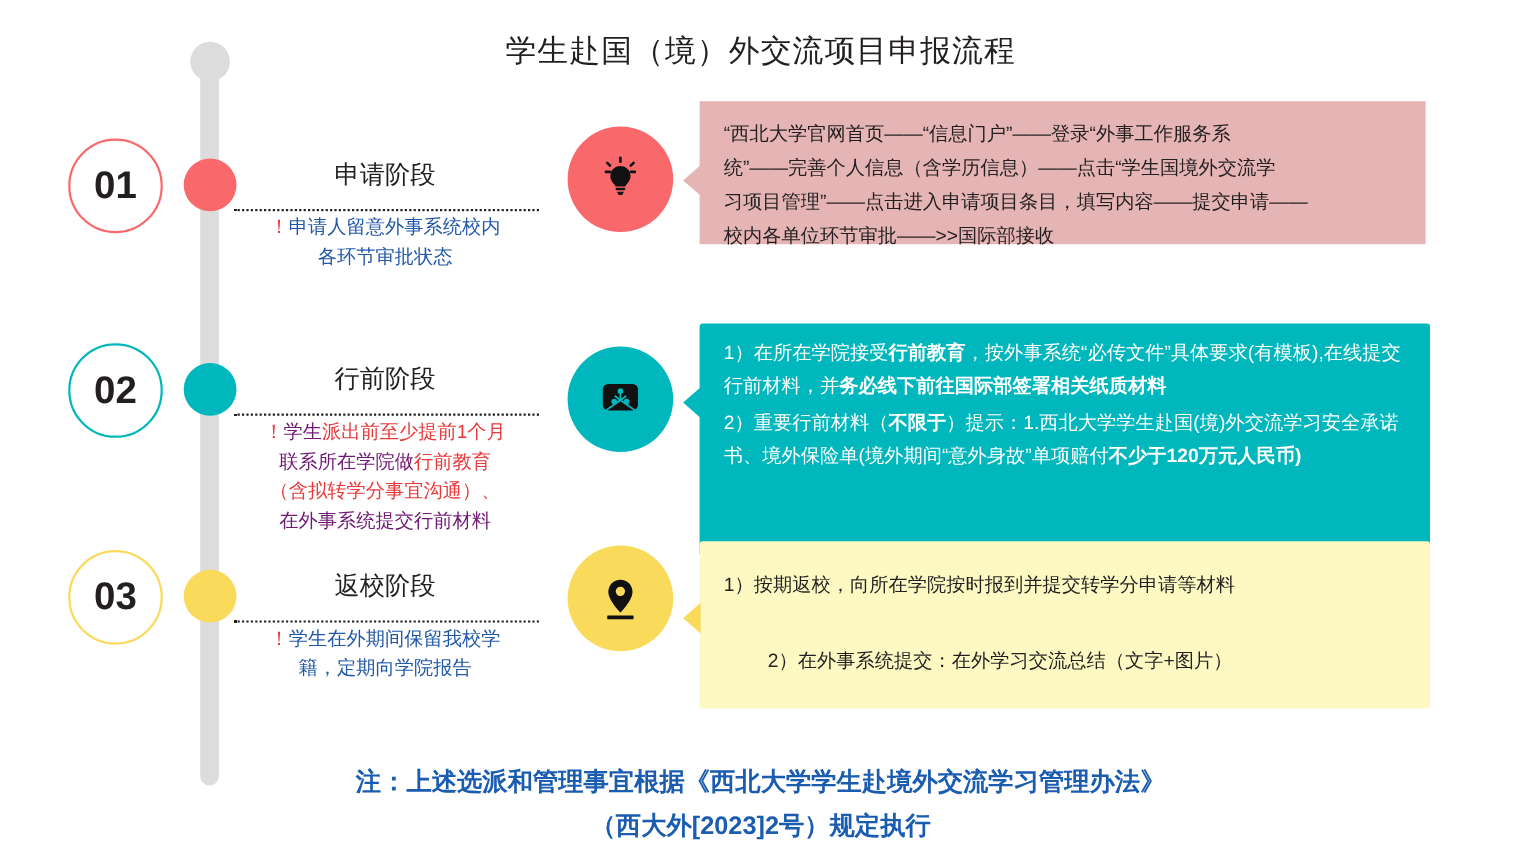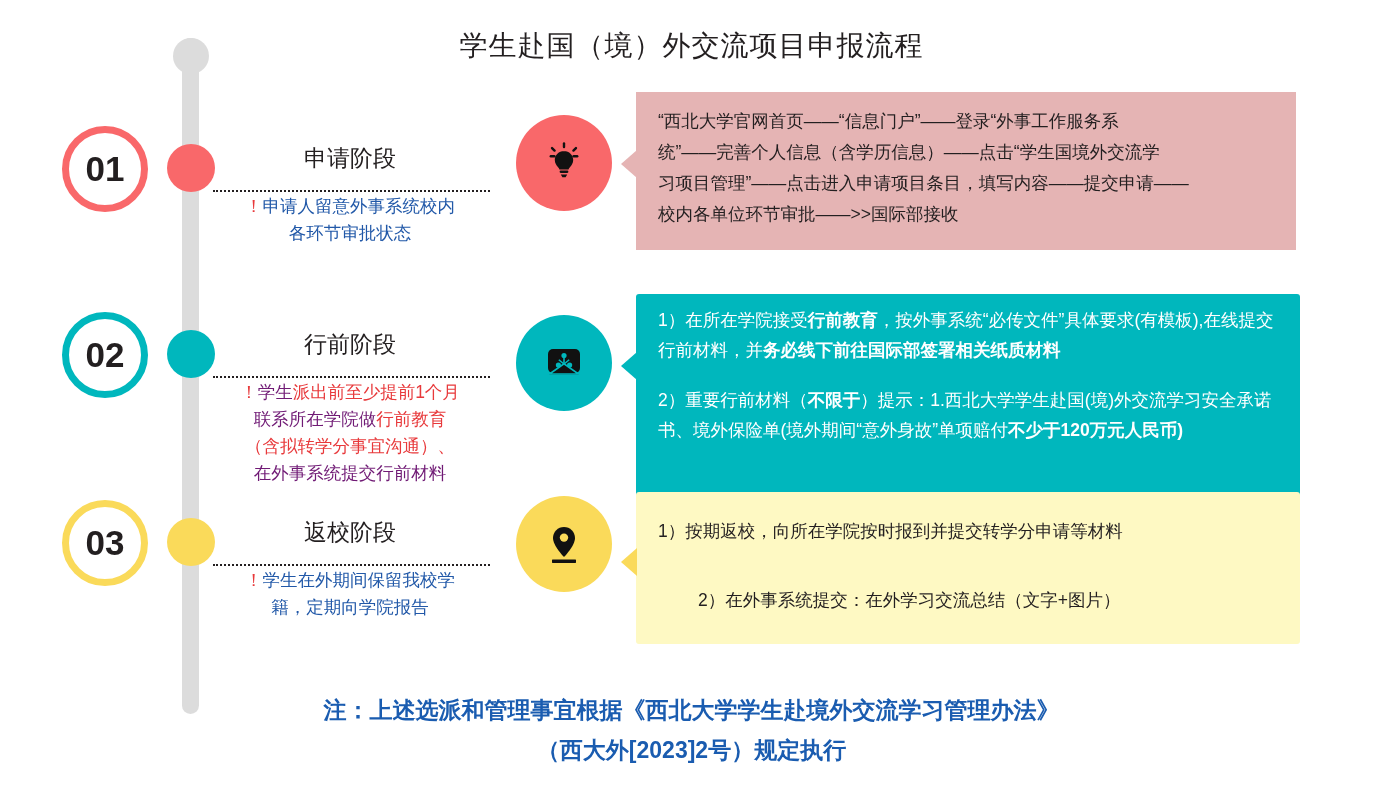--- a/index.html
+++ b/index.html
@@ -56,21 +56,21 @@
     border-radius: 50%;
   }
 
   
   .stage-num {
     position: absolute;
     left: 62px;
     width: 86px;
     height: 86px;
     border-radius: 50%;
-    border: 7px solid #737373;
+    border: 2px solid #737373;
     box-sizing: border-box;
     background: #ffffff;
     display: flex;
     align-items: center;
     justify-content: center;
     font-size: 35px;
     font-weight: bold;
     color: #231f20;
     letter-spacing: 0px;
   }
@@ -143,21 +143,21 @@
     border-top: 14px solid transparent;
     border-bottom: 14px solid transparent;
   }
   .callout p {
     margin: 0;
   }
 
   #callout-1 {
     top: 92px;
     width: 660px;
-    height: 158px;
+    height: 130px;
     background: #e5b4b4;
     color: #231f20;
   }
   #callout-1 .tail {
     top: 58px;
     border-right: 16px solid #e5b4b4;
   }
 
   #callout-2 {
     top: 294px;
@@ -167,21 +167,21 @@
     color: #ffffff;
     border-radius: 3px;
     padding-top: 11px;
     line-height: 30px;
   }
   #callout-2 .tail {
     top: 58px;
     border-right: 16px solid #00b7bd;
   }
   #callout-2 .p2 {
-    margin-top: 20px;
+    margin-top: 4px;
   }
 
   #callout-3 {
     top: 492px;
     width: 664px;
     height: 152px;
     background: #fef9c3;
     color: #231f20;
     border-radius: 3px;
     padding-top: 24px;

